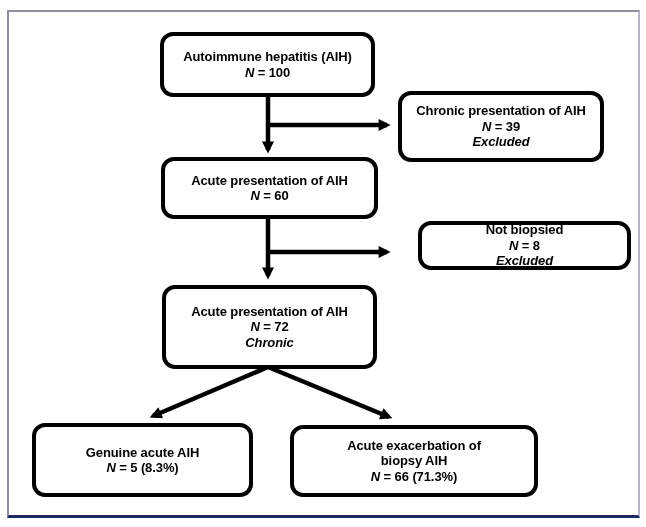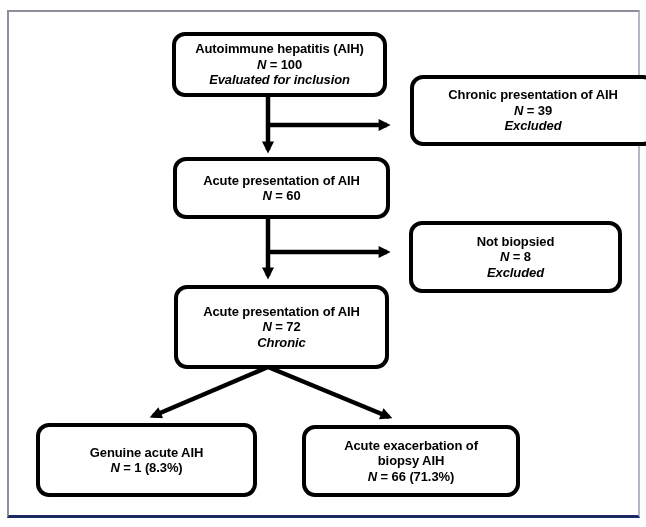--- a/index.html
+++ b/index.html
@@ -37,31 +37,30 @@
     display: flex;
     flex-direction: column;
     justify-content: center;
     align-items: center;
     text-align: center;
     font-size: 13px;
     font-weight: bold;
     line-height: 15.5px;
     letter-spacing: -0.1px;
     padding: 2px 4px;
-    margin-left: 12px;
   }
   .it { font-style: italic; }
   
   .b-evaluated      { left: 160px; top:  32px; width: 215px; height: 65px; }
-  .b-chronic        { left: 398px; top:  75px; width: 246px; height: 71px; }
+  .b-chronic        { left: 398px; top:  91px; width: 206px; height: 71px; }
   .b-acute          { left: 161px; top: 157px; width: 217px; height: 62px; }
-  .b-notbiopsied    { left: 397px; top: 221px; width: 213px; height: 72px; }
+  .b-notbiopsied    { left: 418px; top: 221px; width: 213px; height: 49px; }
   .b-biopsy         { left: 162px; top: 285px; width: 215px; height: 84px; }
-  .b-genuine        { left:  24px; top: 423px; width: 221px; height: 74px; }
-  .b-exacerbation   { left: 290px; top: 425px; width: 218px; height: 72px; }
+  .b-genuine        { left:  32px; top: 423px; width: 221px; height: 74px; }
+  .b-exacerbation   { left: 290px; top: 425px; width: 248px; height: 72px; }
 </style>
 </head>
 <body>
 
 <div class="canvas">
   <div class="frame"></div>
 
   <svg class="arrows" width="646" height="527" viewBox="0 0 646 527" xmlns="http://www.w3.org/2000/svg">
     <defs>
       <marker id="arrowhead" viewBox="0 0 10 10" refX="7" refY="5" markerWidth="14" markerHeight="12" orient="auto" markerUnits="userSpaceOnUse">
@@ -74,21 +73,20 @@
       <line x1="268" y1="218" x2="268" y2="276" marker-end="url(#arrowhead)"></line>
       <line x1="266" y1="252" x2="387" y2="252" marker-end="url(#arrowhead)"></line>
       <line x1="268" y1="367" x2="153" y2="416" marker-end="url(#arrowhead)"></line>
       <line x1="268" y1="367" x2="389" y2="417" marker-end="url(#arrowhead)"></line>
     </g>
   </svg>
 
   <div class="box b-evaluated">
     <div>Autoimmune hepatitis (AIH)</div>
     <div><span class="it">N</span><span> = 100</span></div>
-    <div class="it">Evaluated for inclusion</div>
   </div>
 
   <div class="box b-chronic">
     <div>Chronic presentation of AIH</div>
     <div><span class="it">N</span><span> = 39</span></div>
     <div class="it">Excluded</div>
   </div>
 
   <div class="box b-acute">
     <div>Acute presentation of AIH</div>
@@ -102,21 +100,21 @@
   </div>
 
   <div class="box b-biopsy">
     <div>Acute presentation of AIH</div>
     <div><span class="it">N</span><span> = 72</span></div>
     <div class="it">Chronic</div>
   </div>
 
   <div class="box b-genuine">
     <div>Genuine acute AIH</div>
-    <div><span class="it">N</span><span> = 1 (8.3%)</span></div>
+    <div><span class="it">N</span><span> = 5 (8.3%)</span></div>
   </div>
 
   <div class="box b-exacerbation">
     <div>Acute exacerbation of</div>
     <div>biopsy AIH</div>
     <div><span class="it">N</span><span> = 66 (71.3%)</span></div>
   </div>
 </div>
 
 </body></html>

